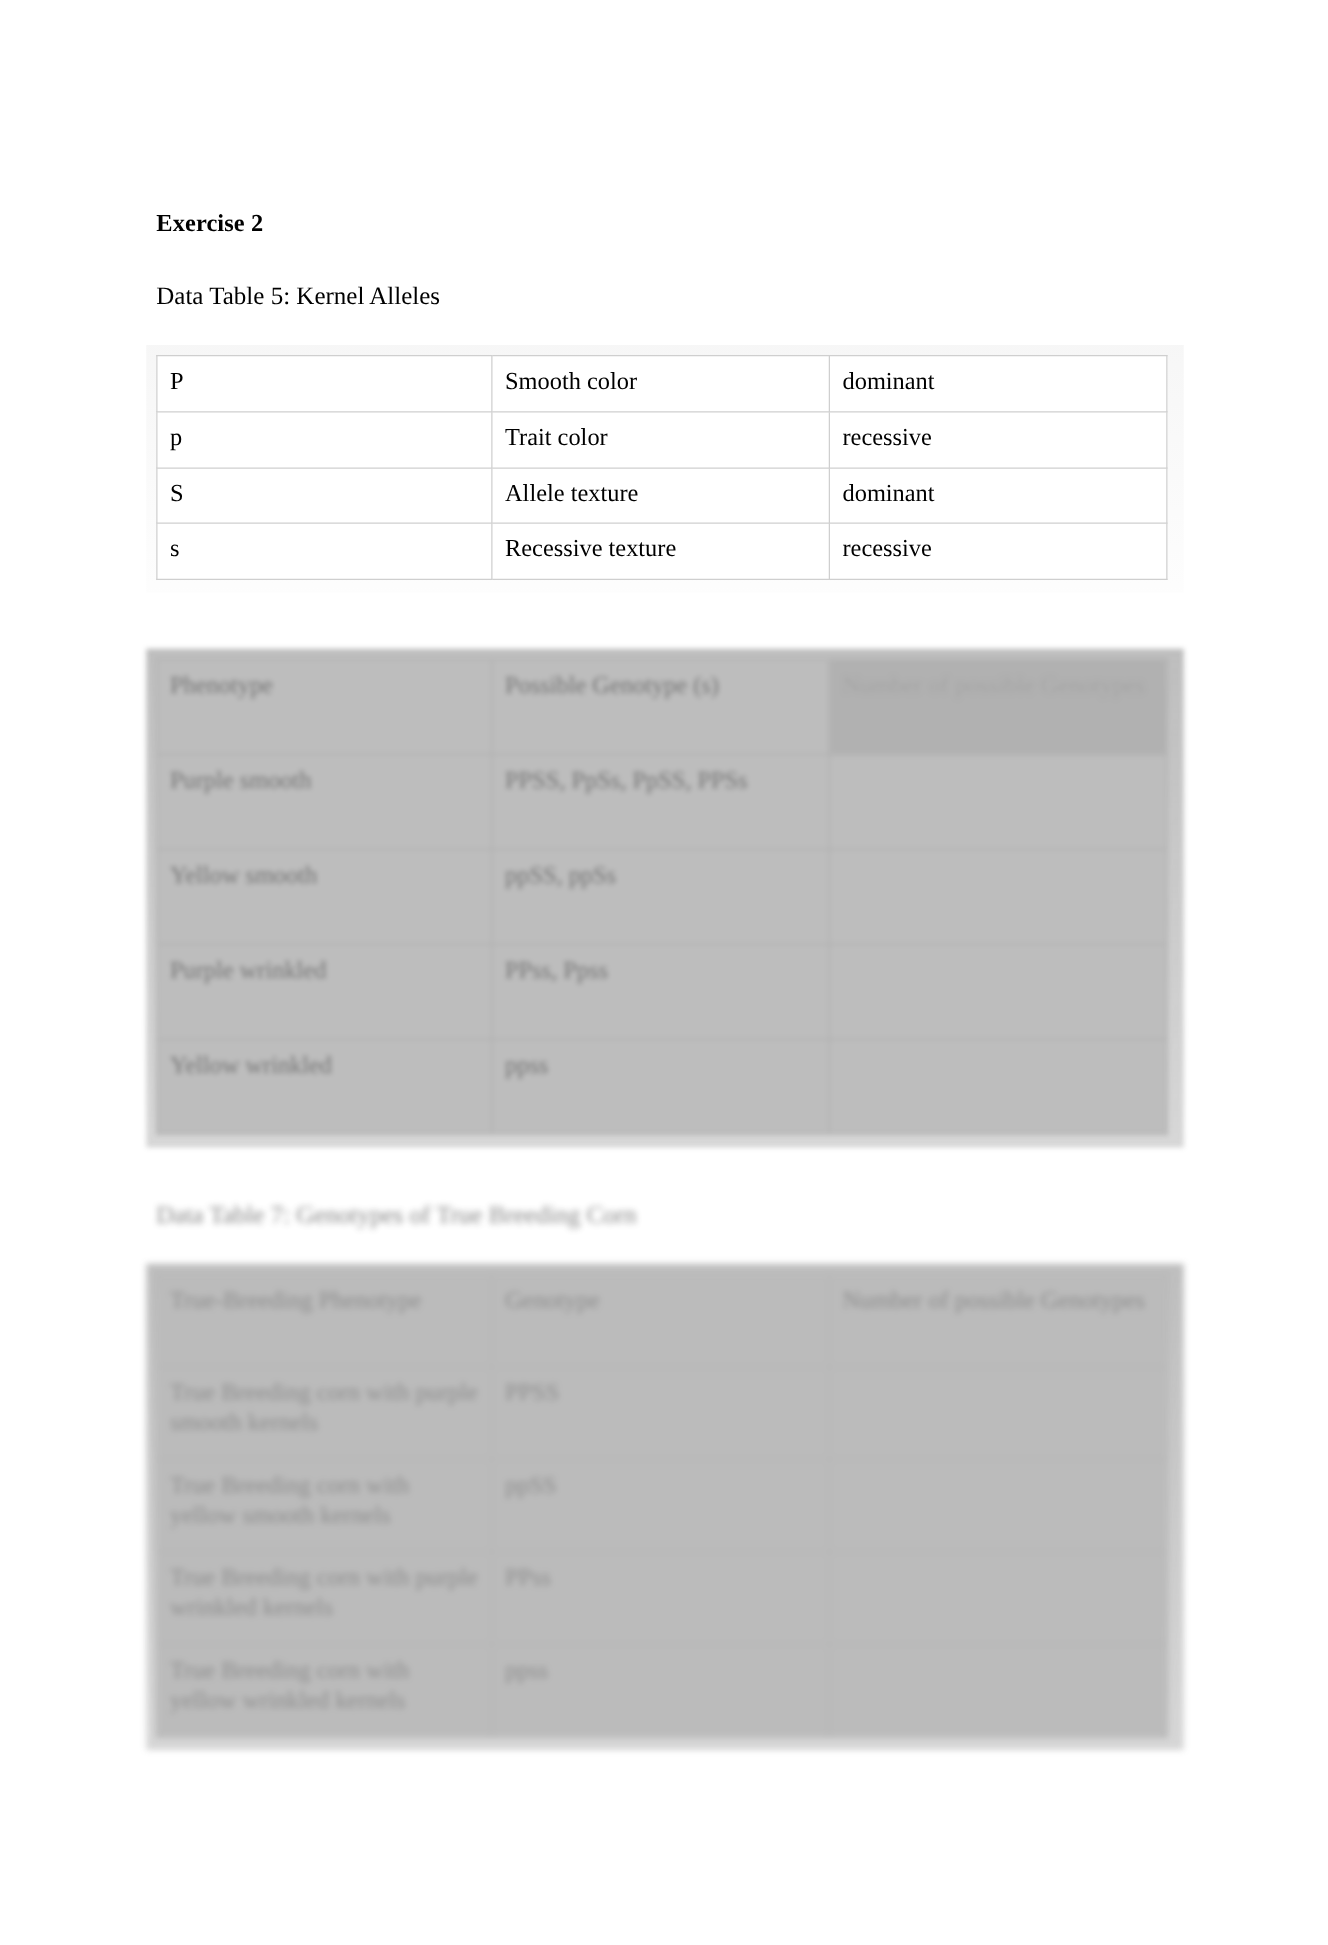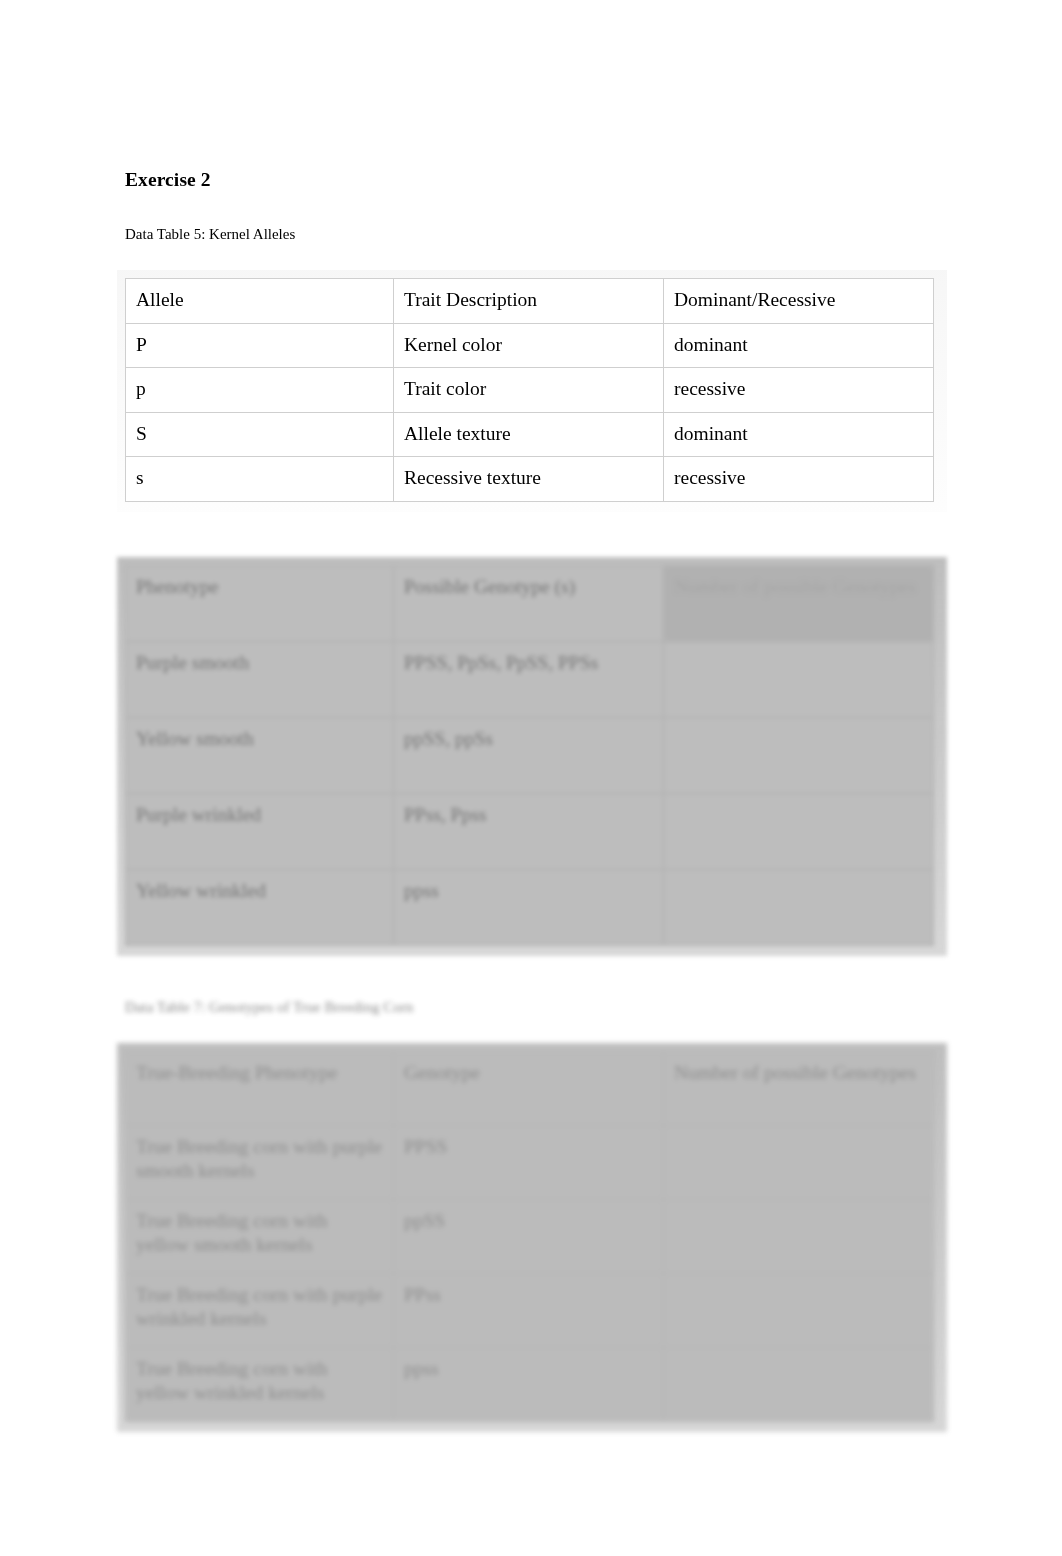--- a/index.html
+++ b/index.html
@@ -33,21 +33,21 @@
 
   .heading-bold {
     font-size: 19.5px;
     font-weight: bold;
     line-height: 1.25;
     margin: 0 0 33px 0;
     letter-spacing: 0.1px;
   }
 
   .caption {
-    font-size: 15px;
+    font-size: 20px;
     font-weight: normal;
     line-height: 1.25;
     margin: 0 0 26px 0;
   }
 
   
   .dtable {
     border-collapse: collapse;
     width: 808px;
     table-layout: fixed;
@@ -114,27 +114,22 @@
 
     <div class="table-wrap fade-0">
       <table class="dtable">
         <colgroup>
             <col class="c1">
             <col class="c2">
             <col class="c3">
           </colgroup>
         <tbody>
           <tr>
-            <td>Allele</td>
-            <td>Trait Description</td>
-            <td>Dominant/Recessive</td>
-          </tr>
-          <tr>
             <td>P</td>
-            <td>Kernel color</td>
+            <td>Smooth color</td>
             <td>dominant</td>
           </tr>
           <tr>
             <td>p</td>
             <td>Trait color</td>
             <td>recessive</td>
           </tr>
           <tr>
             <td>S</td>
             <td>Allele texture</td>

